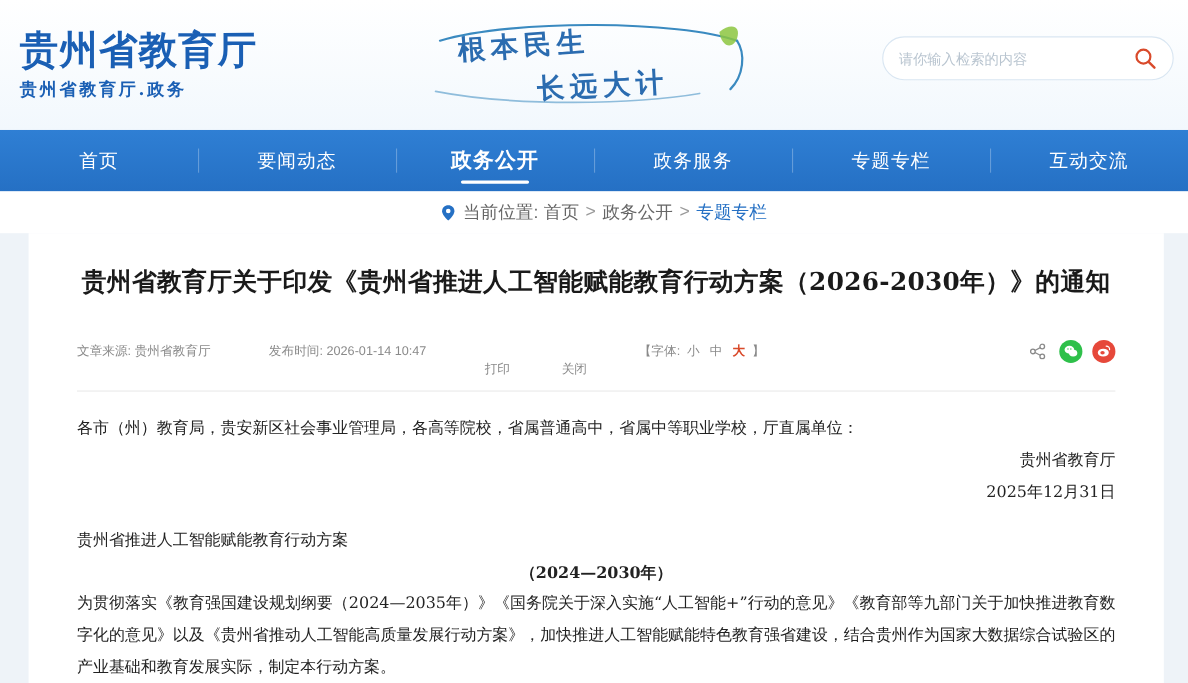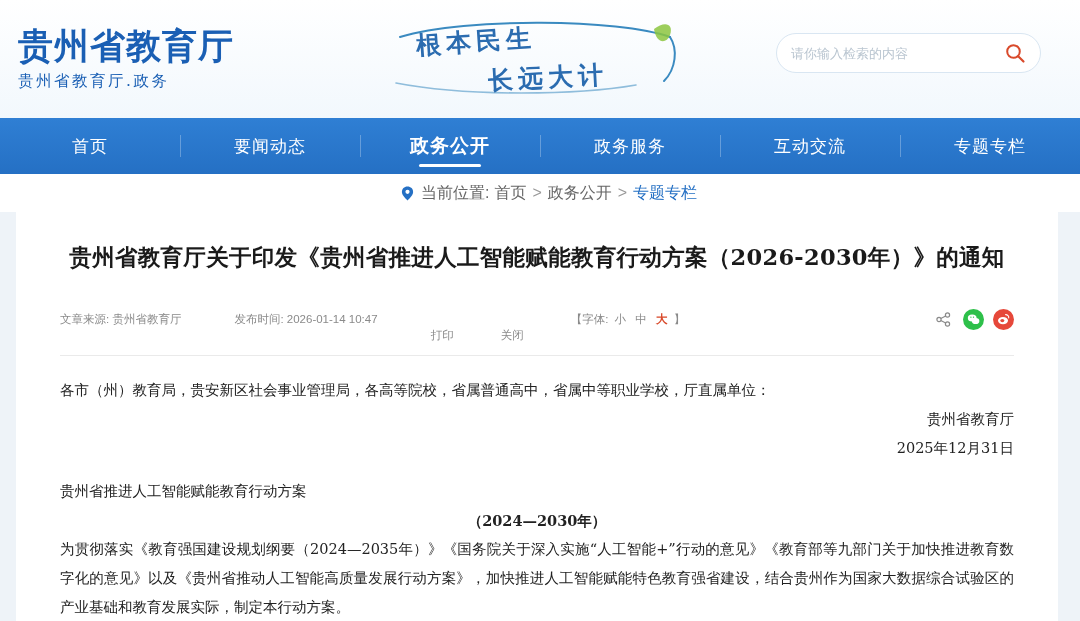--- a/index.html
+++ b/index.html
@@ -29,20 +29,21 @@
     letter-spacing: 1px;
     color: #1a5fb4;
     line-height: 1.15;
   }
   .logo-sub {
     font-family: "DejaVu Serif", serif;
     font-size: 15.5px;
     letter-spacing: 2.5px;
     color: #1a5fb4;
     margin-top: 5px;
+    font-weight: bold;
   }
   .slogan {
     position: relative;
     flex: 0 0 330px;
     margin-left: 110px;
     height: 80px;
   }
   .slogan-l1 {
     position: absolute;
     left: 38px; top: 6px;
@@ -60,21 +61,21 @@
     font-size: 25px;
     font-weight: bold;
     color: #2b6cb0;
     letter-spacing: 5px;
     transform: rotate(-3deg);
   }
   .slogan-swoosh { position: absolute; left: 0; top: 0; }
 
   .search-box {
     position: absolute;
-    right: 39px; top: 33px;
+    right: 13px; top: 33px;
     width: 265px; height: 40px;
     border: 1px solid #d9e6f2;
     border-radius: 20px;
     background: #fff;
     display: flex;
     align-items: center;
     padding: 0 14px;
   }
   .search-input {
     border: none; outline: none;
@@ -134,21 +135,21 @@
     color: #666;
     background: #ffffff;
     justify-content: center;
   }
   .pin-icon { margin-right: 7px; display: inline-flex; }
   .breadcrumb a { color: #666; text-decoration: none; cursor: pointer; }
   .breadcrumb .sep { margin: 0 6px; color: #999; }
   .breadcrumb .cur { color: #2570c4; cursor: pointer; }
 
   
-  .stage { background: #eef3f8; padding: 0 22px 0 16px; height: 409px; }
+  .stage { background: #eef3f8; padding: 0 22px 0 26px; height: 409px; }
   .article {
     background: #ffffff;
     height: 100%;
     padding: 30px 44px 0 44px;
   }
   .art-title {
     text-align: center;
     font-family: "DejaVu Serif", serif;
     font-size: 22.5px;
     font-weight: bold;
@@ -231,24 +232,24 @@
     <span>要闻动态</span>
   </div>
   <div class="nav-item active">
     <span>政务公开</span>
     <span class="nav-underline"></span>
   </div>
   <div class="nav-item">
     <span>政务服务</span>
   </div>
   <div class="nav-item">
+    <span>专题专栏</span>
+  </div>
+  <div class="nav-item">
     <span>互动交流</span>
-  </div>
-  <div class="nav-item">
-    <span>专题专栏</span>
   </div>
 </div>
 
 <div class="breadcrumb">
   <span class="pin-icon">
     <svg width="13" height="15" viewBox="0 0 13 15">
       <path d="M6.5 0.6 C3.2 0.6 0.9 3 0.9 6 C0.9 9.8 6.5 14.4 6.5 14.4 C6.5 14.4 12.1 9.8 12.1 6 C12.1 3 9.8 0.6 6.5 0.6 Z" fill="#2570c4"></path>
       <circle cx="6.5" cy="5.8" r="2.1" fill="#ffffff"></circle>
     </svg>
   </span>

